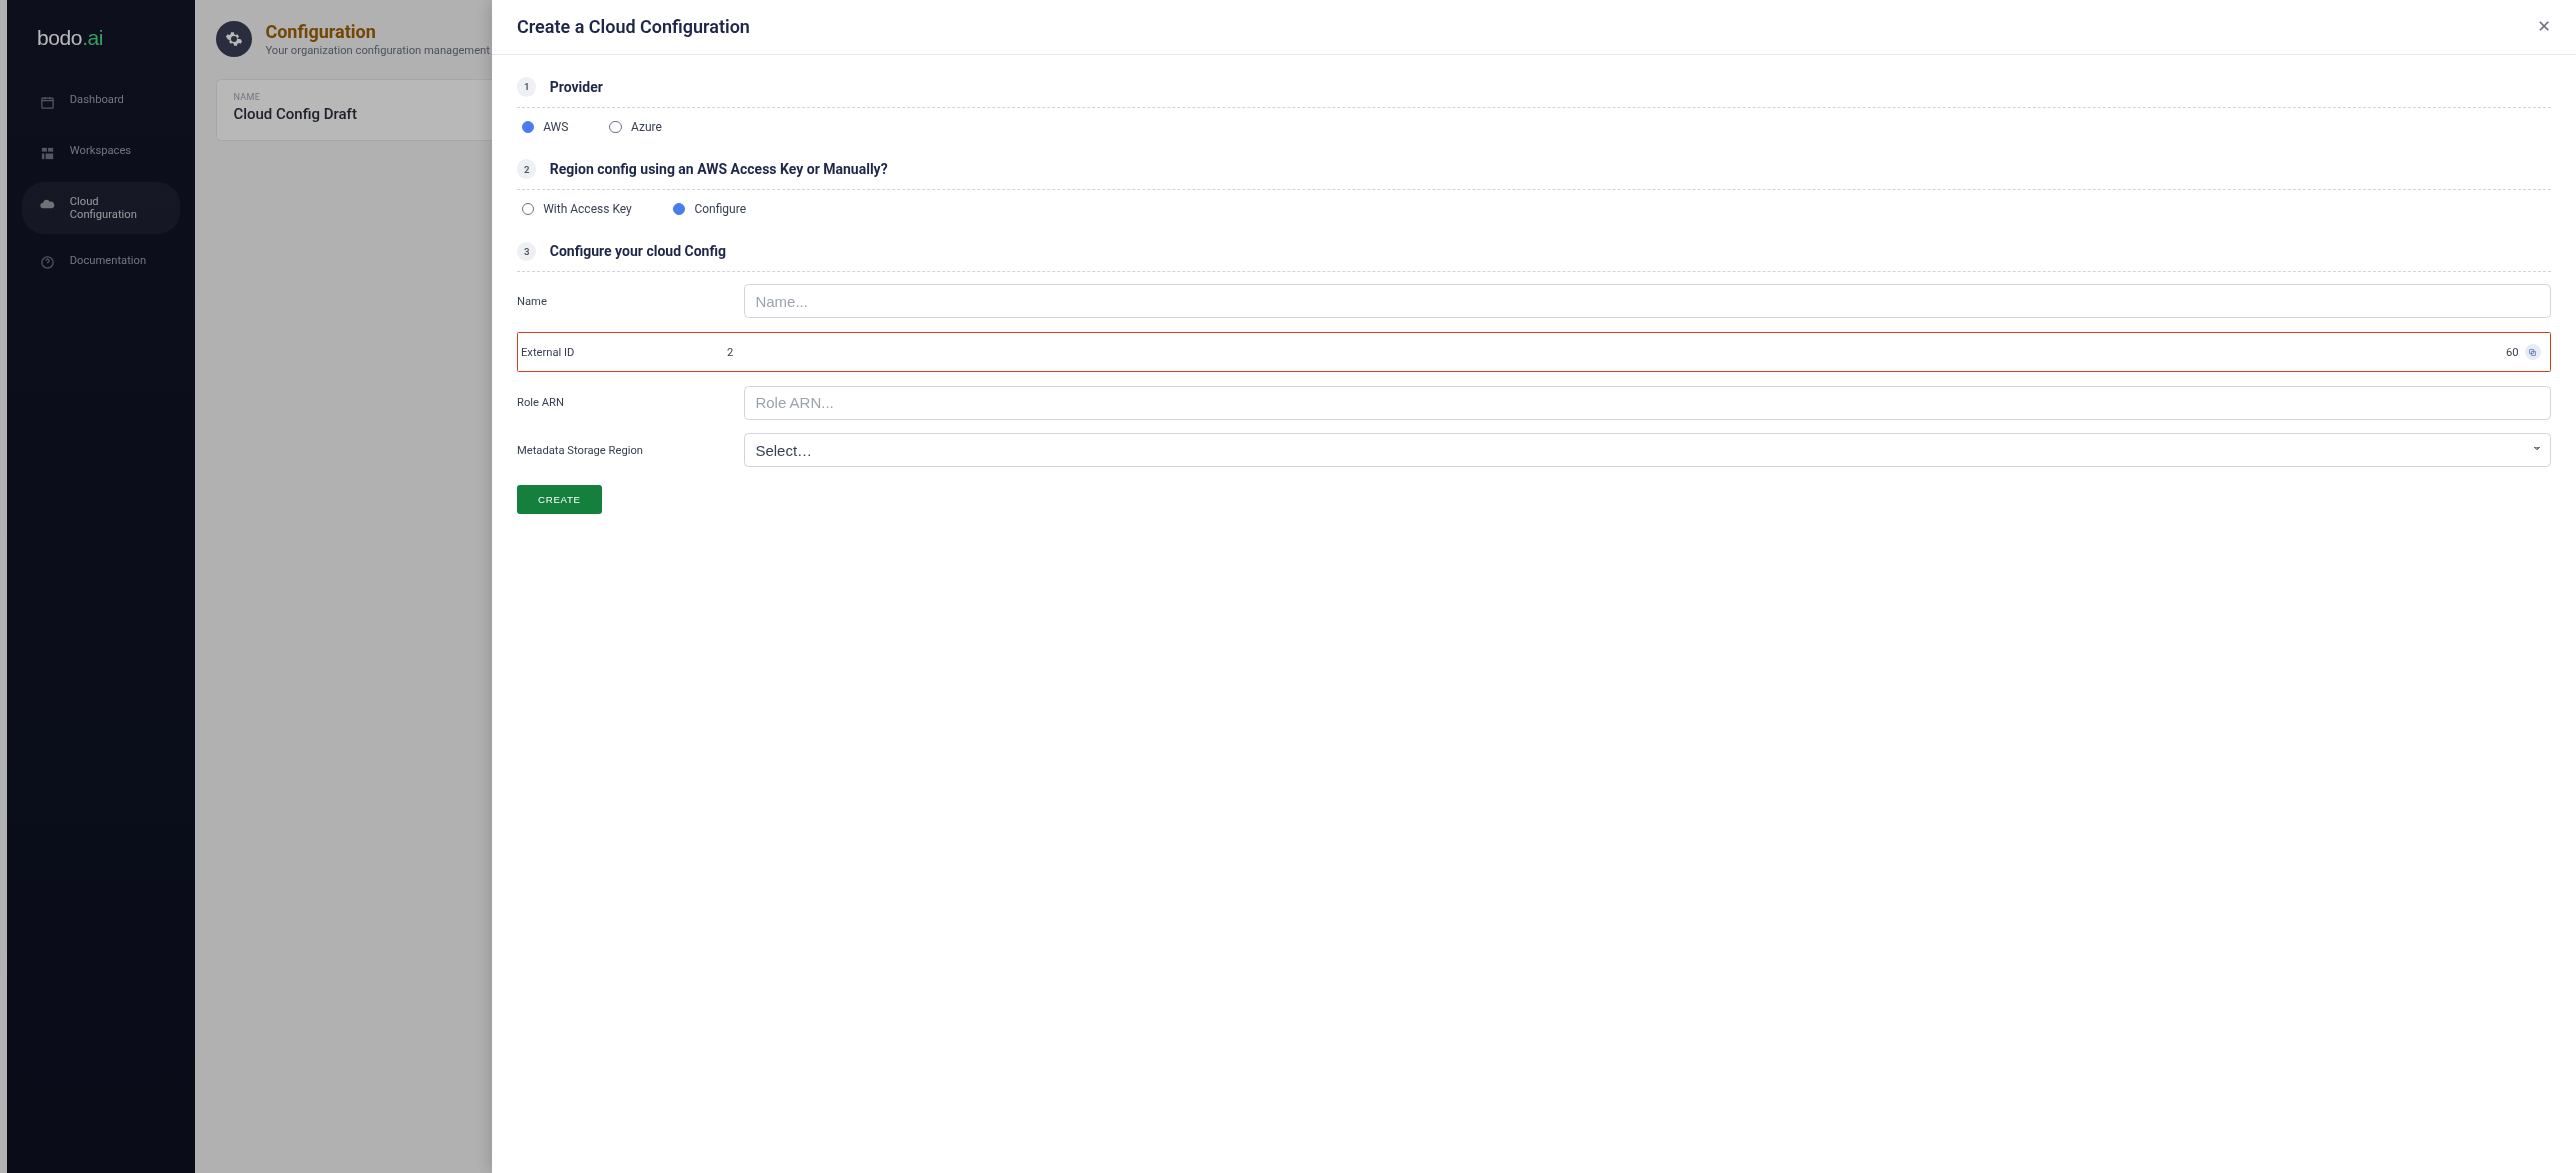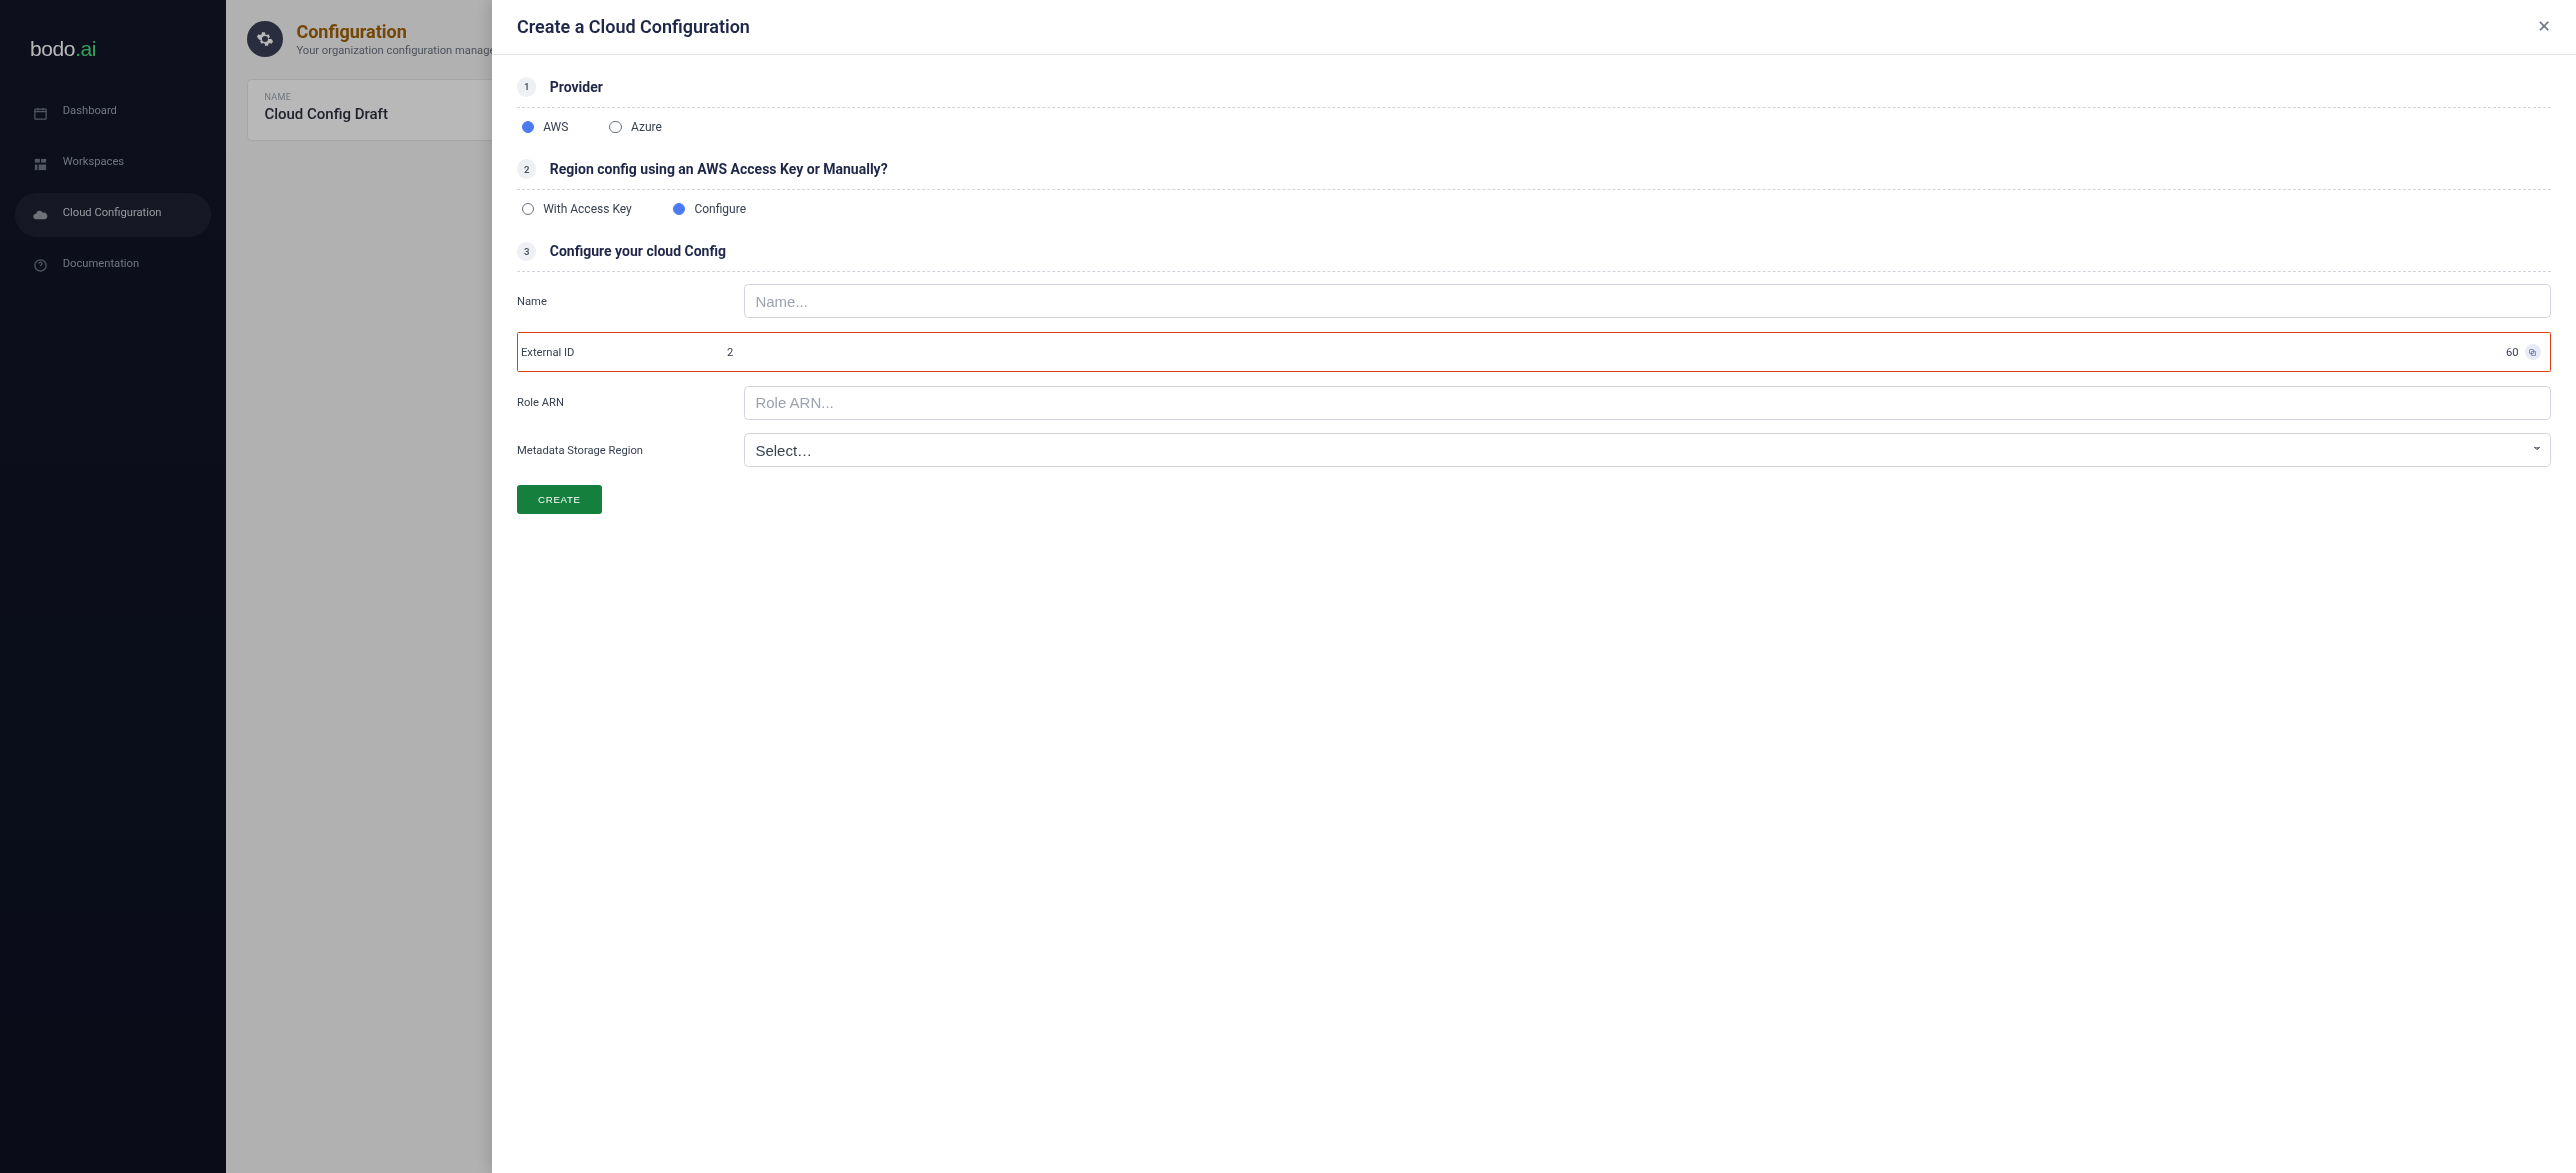--- a/index.html
+++ b/index.html
@@ -7,26 +7,27 @@
       font-family: -apple-system, BlinkMacSystemFont, "Segoe UI", Roboto, "Helvetica Neue", Arial, sans-serif;
       font-size: 11.2px;
       color: #333;
       background: #f5f5f5;
       display: flex;
       height: 100vh;
       overflow: hidden;
     }
     
     .sidebar {
-      width: 226px;
+      width: 188px;
       background: linear-gradient(180deg, #121528 0%, #0e1122 100%);
       color: #aab;
       flex-shrink: 0;
-      padding-top: 28px;
+      padding-top: 17px;
       position: relative;
+      margin-left: 7px;
     }
     .sidebar::after {
       content: "";
       position: absolute;
       bottom: 0; left: 0; right: 0;
       height: 149px;
       background-image: radial-gradient(circle, rgba(255,255,255,0.08) 0.7px, transparent 0.7px);
       background-size: 22.4px 22.4px;
       background-position: 0 0;
       pointer-events: none;

